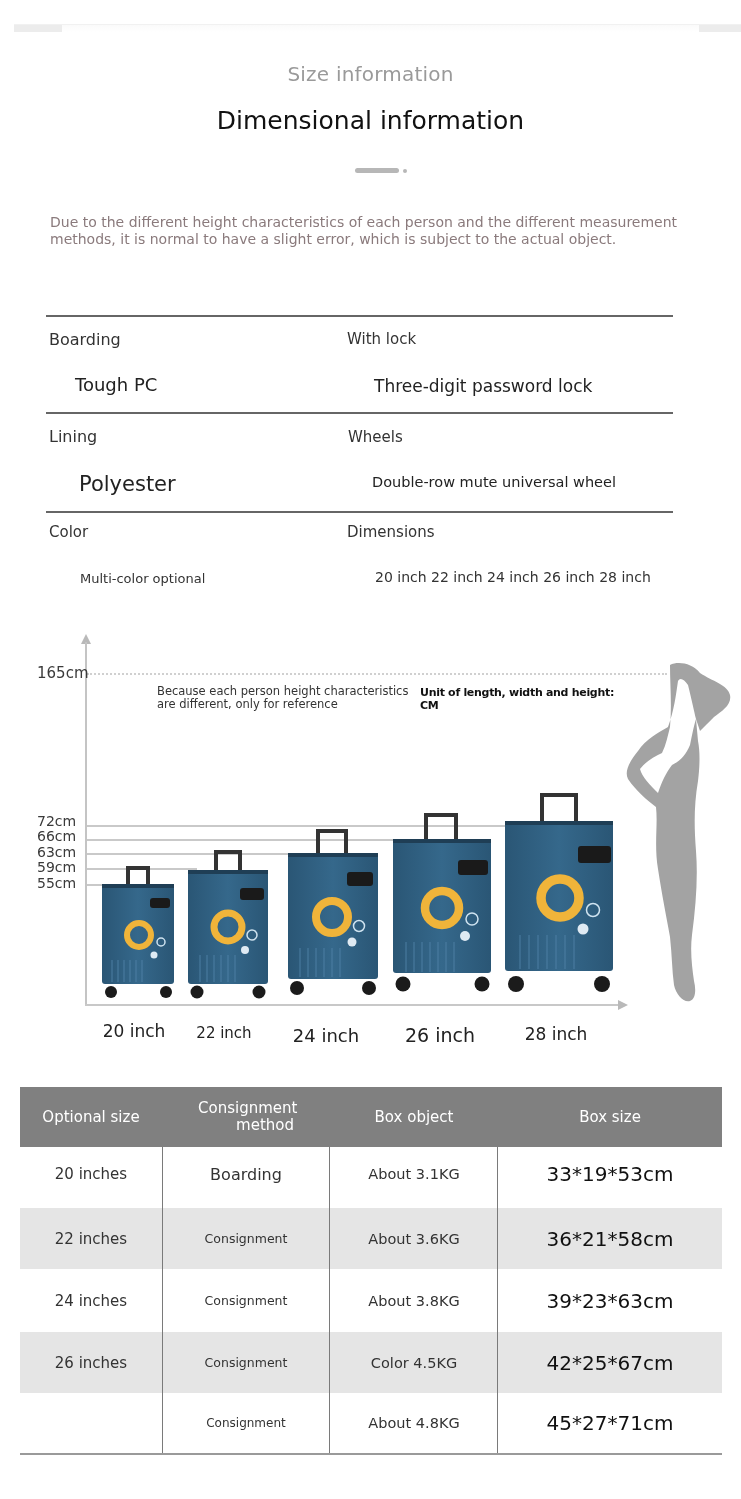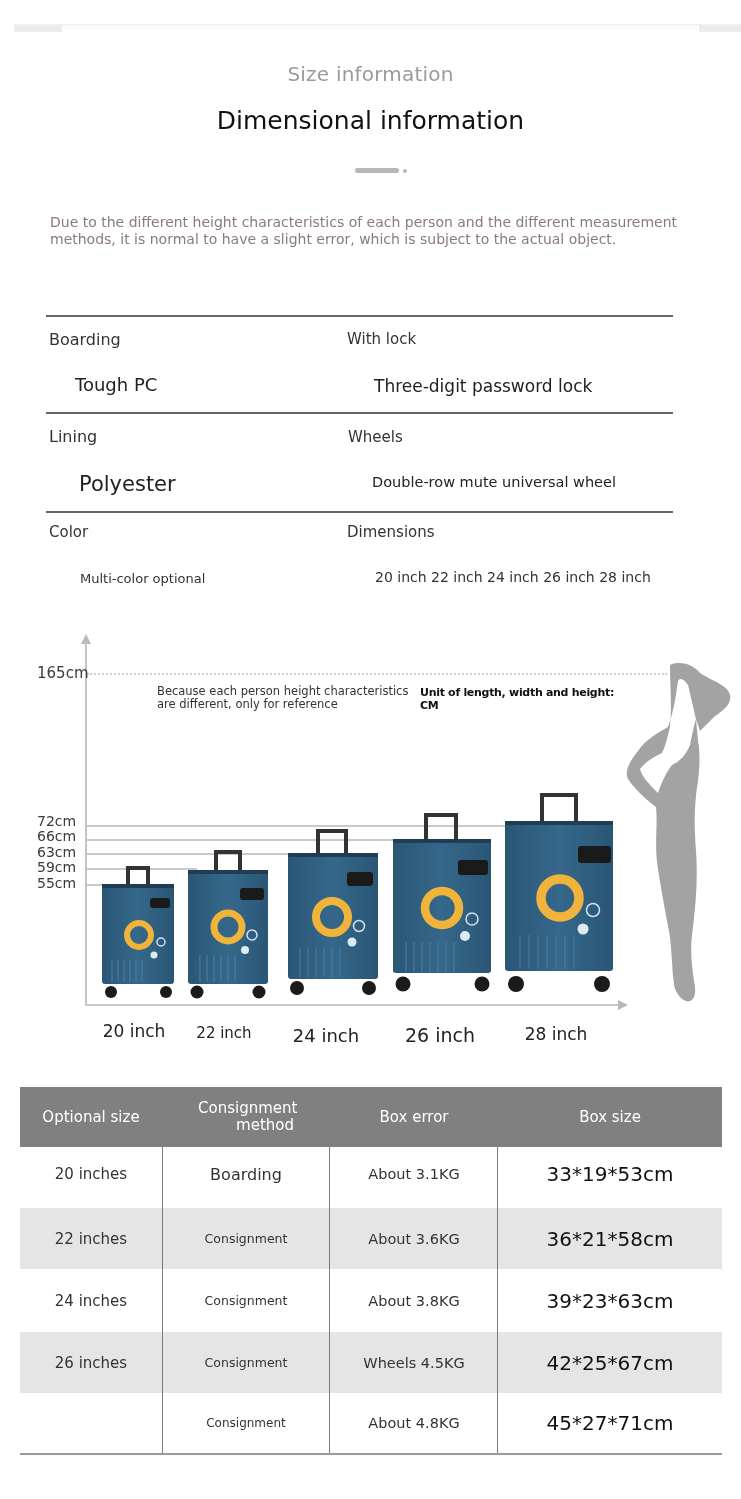--- a/index.html
+++ b/index.html
@@ -241,21 +241,21 @@
 <div class="abs cat-label" style="left:190px; top:1024px; width:68px; font-size:15px;">22 inch</div>
 <div class="abs cat-label" style="left:288px; top:1025px; width:76px; font-size:18px;">24 inch</div>
 <div class="abs cat-label" style="left:400px; top:1024px; width:80px; font-size:19px;">26 inch</div>
 <div class="abs cat-label" style="left:518px; top:1024px; width:76px; font-size:17px;">28 inch</div>
 
 <div class="abs tbl-head">
   <div class="th" style="left:0; width:142px;">Optional size</div>
   <div class="th" style="left:142px; width:168px;">
       <span style="width:96px;">Consignment method</span>
     </div>
-  <div class="th" style="left:310px; width:168px;">Box error</div>
+  <div class="th" style="left:310px; width:168px;">Box object</div>
   <div class="th" style="left:478px; width:224px;">Box size</div>
 </div>
 
 <div class="tbl-row" style="top:1147px; height:54px;">
   <div class="td" style="left:0; width:142px; font-size:15px;">20 inches</div>
   <div class="td" style="left:142px; width:168px; font-size:16px;">Boarding</div>
   <div class="td" style="left:310px; width:168px; font-size:14.5px;">About 3.1KG</div>
   <div class="td" style="left:478px; width:224px; font-size:20px; color:#111;">33*19*53cm</div>
 </div>
 <div class="tbl-row shade" style="top:1208px; height:61px;">
@@ -266,21 +266,21 @@
 </div>
 <div class="tbl-row" style="top:1269px; height:63px;">
   <div class="td" style="left:0; width:142px; font-size:15px;">24 inches</div>
   <div class="td" style="left:142px; width:168px; font-size:12.5px;">Consignment</div>
   <div class="td" style="left:310px; width:168px; font-size:14.5px;">About 3.8KG</div>
   <div class="td" style="left:478px; width:224px; font-size:20px; color:#111;">39*23*63cm</div>
 </div>
 <div class="tbl-row shade" style="top:1332px; height:61px;">
   <div class="td" style="left:0; width:142px; font-size:15px;">26 inches</div>
   <div class="td" style="left:142px; width:168px; font-size:12.5px;">Consignment</div>
-  <div class="td" style="left:310px; width:168px; font-size:14.5px;">Wheels 4.5KG</div>
+  <div class="td" style="left:310px; width:168px; font-size:14.5px;">Color 4.5KG</div>
   <div class="td" style="left:478px; width:224px; font-size:20px; color:#111;">42*25*67cm</div>
 </div>
 <div class="tbl-row" style="top:1393px; height:60px;">
   <div class="td" style="left:142px; width:168px; font-size:12px;">Consignment</div>
   <div class="td" style="left:310px; width:168px; font-size:14.5px;">About 4.8KG</div>
   <div class="td" style="left:478px; width:224px; font-size:20px; color:#111;">45*27*71cm</div>
 </div>
 
 <div class="vline" style="left:162px;"></div>
 <div class="vline" style="left:329px;"></div>

